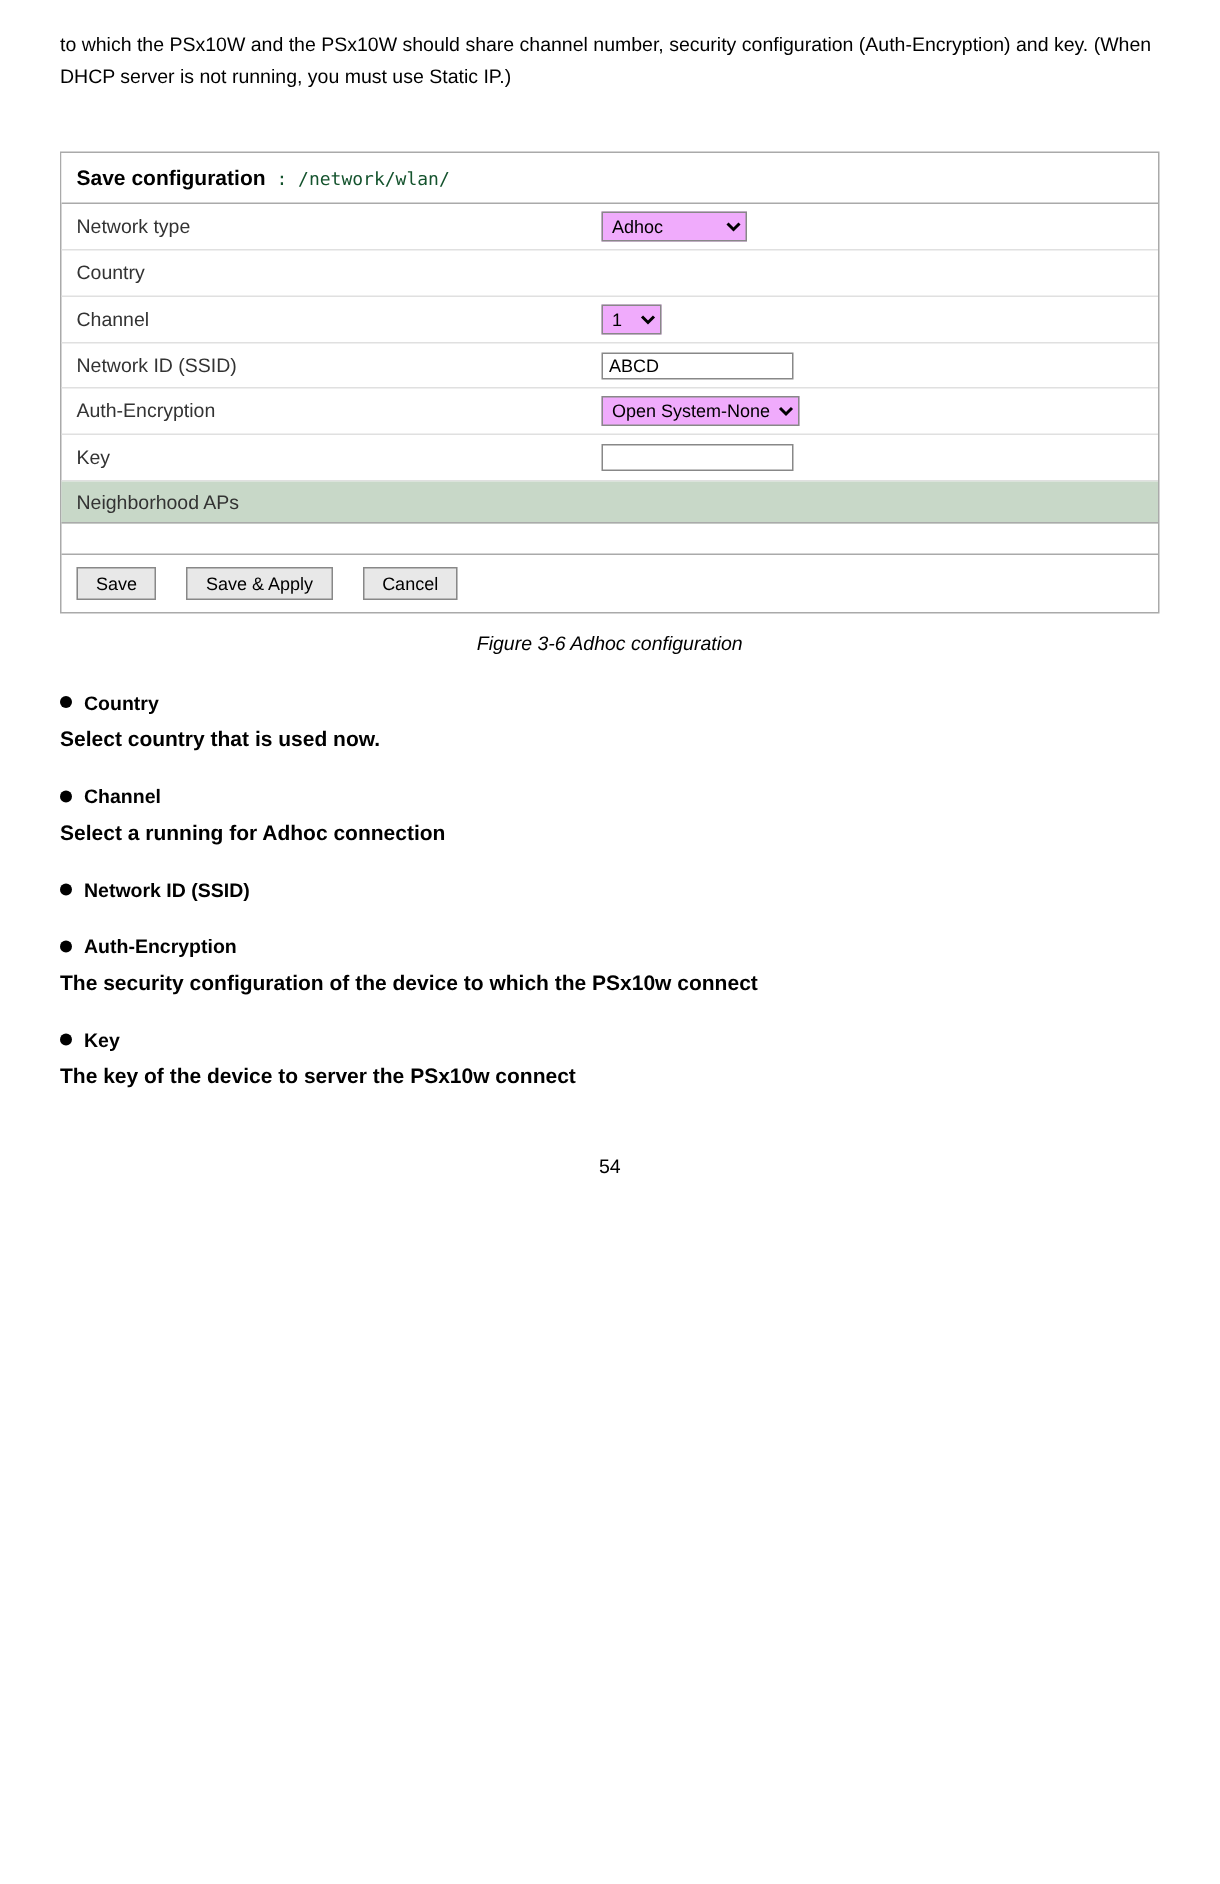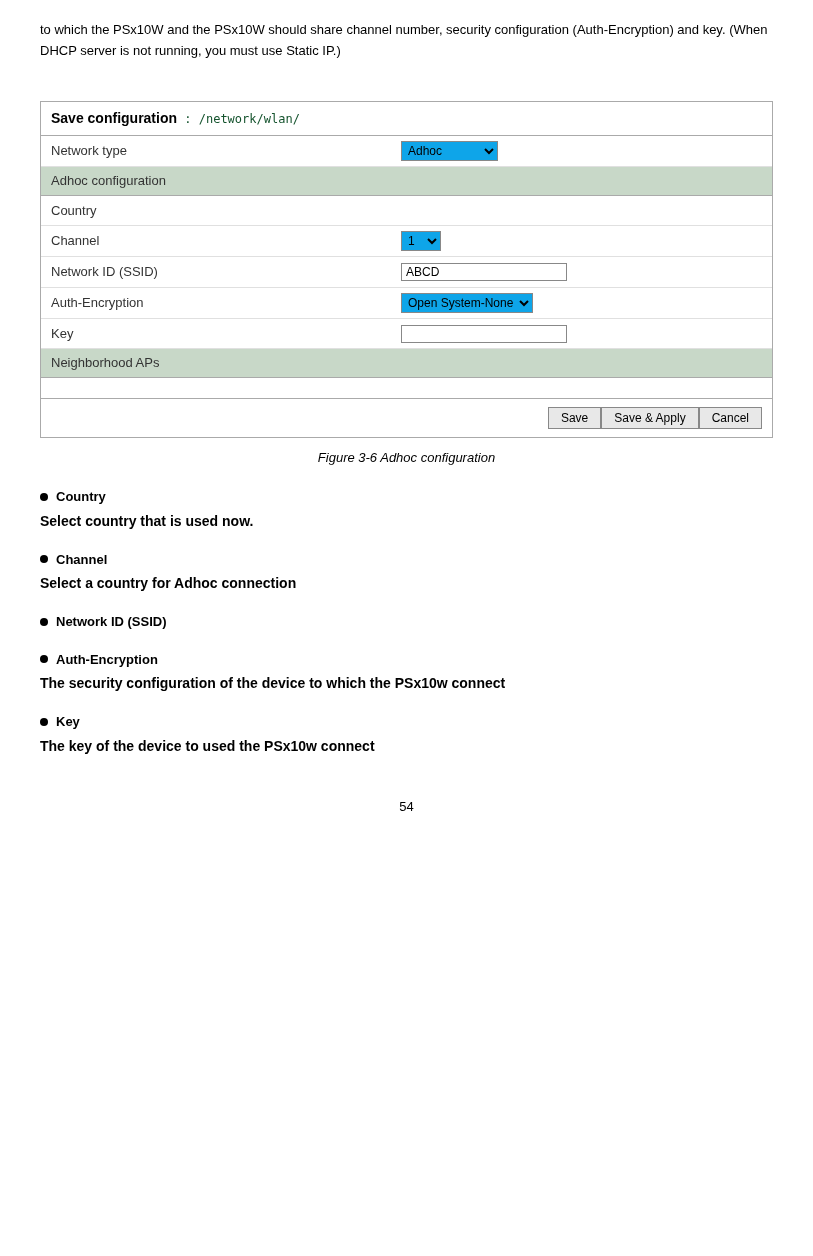--- a/index.html
+++ b/index.html
@@ -59,34 +59,33 @@
       background: #c8d8c8;
       padding: 4px 10px;
       font-size: 13px;
       color: #333;
       border-bottom: 1px solid #aaa;
     }
     select {
       font-size: 12px;
       padding: 1px 2px;
       border: 1px solid #888;
-      background: #0ea5e9;
+      background: #f0abfc;
     }
     input[type="text"] {
       font-size: 12px;
       padding: 1px 4px;
       border: 1px solid #888;
-      width: 166px;
+      width: 128px;
     }
     .buttons-row {
       padding: 8px 10px;
       display: flex;
-      gap: 0;
+      gap: 20px;
       border-top: 1px solid #aaa;
-      justify-content: flex-end;
     }
     button {
       font-size: 12px;
       padding: 3px 12px;
       border: 1px solid #888;
       background: #e8e8e8;
       cursor: pointer;
     }
     .figure-caption {
       text-align: center;
@@ -142,21 +141,20 @@
   <div class="form-row">
     <div class="form-label">Network type</div>
     <div class="form-control">
       <select>
         <option>Adhoc</option>
         <option>Infrastructure</option>
       </select>
     </div>
   </div>
 
-  <div class="section-header">Adhoc configuration</div>
 
   <div class="form-row">
     <div class="form-label">Country</div>
   </div>
 
   <div class="form-row">
     <div class="form-label">Channel</div>
     <div class="form-control">
       <select>
         <option>1</option>
@@ -219,21 +217,21 @@
   </div>
   <p class="section-desc">Select country that is used now.</p>
 </div>
 
 
 <div>
   <div class="section-title">
     <span class="bullet"></span>
     <span>Channel</span>
   </div>
-  <p class="section-desc">Select a country for Adhoc connection</p>
+  <p class="section-desc">Select a running for Adhoc connection</p>
 </div>
 
 
 <div>
   <div class="section-title">
     <span class="bullet"></span>
     <span>Network ID (SSID)</span>
   </div>
 </div>
 
@@ -245,19 +243,19 @@
   </div>
   <p class="section-desc">The security configuration of the device to which the PSx10w connect</p>
 </div>
 
 
 <div>
   <div class="section-title">
     <span class="bullet"></span>
     <span>Key</span>
   </div>
-  <p class="section-desc">The key of the device to used the PSx10w connect</p>
+  <p class="section-desc">The key of the device to server the PSx10w connect</p>
 </div>
 
 <div class="page-number">54</div>
 
 
 
 
 </body></html>

